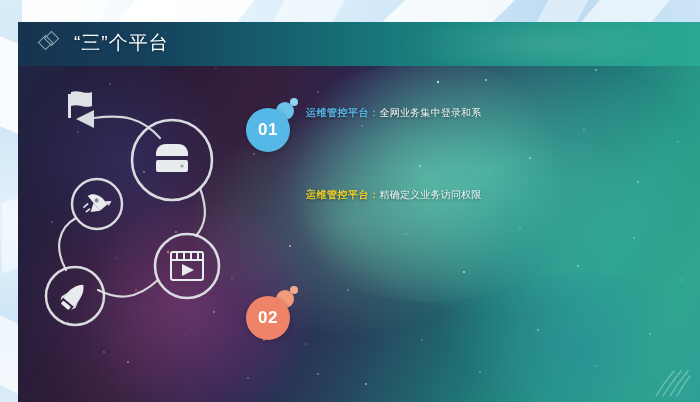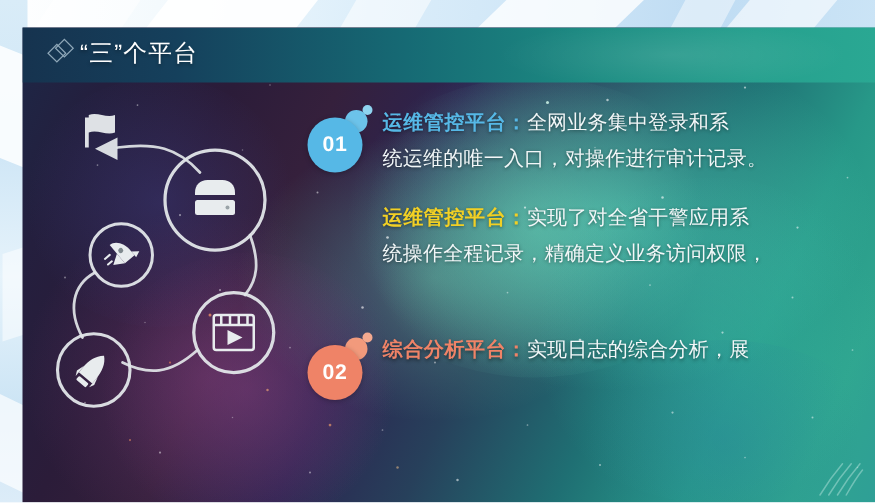--- a/index.html
+++ b/index.html
@@ -70,21 +70,21 @@
   .neb{ position:absolute; border-radius:50%; pointer-events:none; }
   .n1{ left:250px; top:40px;  width:320px; height:240px; background:radial-gradient(circle,rgba(120,245,205,.38) 0%,rgba(90,210,180,0) 68%); }
   .n2{ left:400px; top:120px; width:300px; height:260px; background:radial-gradient(circle,rgba(60,190,170,.35) 0%,rgba(40,150,140,0) 70%); }
   .n3{ left:60px;  top:180px; width:240px; height:220px; background:radial-gradient(circle,rgba(150,70,140,.30) 0%,rgba(90,40,90,0) 72%); }
   .n4{ left:0px;   top:40px;  width:220px; height:200px; background:radial-gradient(circle,rgba(70,80,170,.28) 0%,rgba(40,40,110,0) 72%); }
   .n5{ left:430px; top:250px; width:260px; height:160px; background:radial-gradient(circle,rgba(40,120,160,.30) 0%,rgba(30,80,120,0) 72%); }
 
   .stars{ position:absolute; inset:0; pointer-events:none; }
 
   
-  .title-row{ position:absolute; left:22px; top:8px; display:flex; align-items:center; gap:4px; }
+  .title-row{ position:absolute; left:22px; top:8px; display:flex; align-items:center; gap:14px; }
   .diamond-icon{ width:20px; height:20px; position:relative; opacity:.65; }
   .diamond-icon i{ position:absolute; width:11px; height:11px; border:1.2px solid #cfe3ee; transform:rotate(45deg); }
   .diamond-icon i.d1{ left:0px;  top:4px; }
   .diamond-icon i.d2{ left:6px;  top:0px; }
   .slide-title{
     font-size:19px; color:#ffffff; letter-spacing:1px; font-weight:400;
     text-shadow:0 1px 3px rgba(0,0,0,.35);
     white-space:nowrap;
   }
 
@@ -100,23 +100,23 @@
     position:absolute; left:0; top:10px; width:44px; height:44px; border-radius:50%;
     display:flex; align-items:center; justify-content:center;
     color:#fff; font-size:17px; font-weight:700; letter-spacing:.5px;
     box-shadow:0 1px 4px rgba(0,0,0,.25);
   }
   .badge .mid{ position:absolute; left:30px; top:4px;  width:18px; height:18px; border-radius:50%; }
   .badge .sml{ position:absolute; left:44px; top:0px;  width:8px;  height:8px;  border-radius:50%; }
 
   .btext{ margin-left:60px; }
   .bline{
-    font-size:16px; line-height:29px; color:#f2f7f8;
+    font-size:10px; line-height:29px; color:#f2f7f8;
     text-shadow:0 1px 3px rgba(0,0,0,.45);
-    white-space:nowrap; letter-spacing:.2px;
+    white-space:nowrap; letter-spacing:.2px;margin-top:14px;
   }
   .bhead{ font-weight:700; letter-spacing:.5px; }
 
   .sig{
     position:absolute; right:6px; bottom:4px; width:44px; height:30px;
     opacity:.45; pointer-events:none;
   }
 </style>
 </head>
 <body>
@@ -282,39 +282,36 @@
     <div class="blocks">
 
       <div class="block" style="height:68px;">
         <div class="badge">
           <span class="sml" style="background:#8fd4f0;"></span>
           <span class="mid" style="background:#6cc3ea;"></span>
           <span class="big" style="background:#56b8e6;">01</span>
         </div>
         <div class="btext">
           <div class="bline"><span class="bhead" style="color:#56b8e6;">运维管控平台：</span><span>全网业务集中登录和系</span></div>
-          <div class="bline">统运维的唯一入口，对操作进行审计记录。</div>
         </div>
       </div>
 
       <div class="block" style="height:98px; margin-top:8px;">
         <div class="btext">
-          <div class="bline"><span class="bhead" style="color:#f2d024;">运维管控平台：</span><span>实现了对全省干警应用系</span></div>
-          <div class="bline">统操作全程记录，精确定义业务访问权限，</div>
+          <div class="bline"><span class="bhead" style="color:#f2d024;">运维管控平台：</span><span>精确定义业务访问权限</span></div>
         </div>
       </div>
 
       <div class="block" style="height:68px; margin-top:8px;">
         <div class="badge">
           <span class="sml" style="background:#f4a98f;"></span>
           <span class="mid" style="background:#f29a7c;"></span>
           <span class="big" style="background:#ef8367;">02</span>
         </div>
         <div class="btext">
-          <div class="bline"><span class="bhead" style="color:#ef8367;">综合分析平台：</span><span>实现日志的综合分析，展</span></div>
         </div>
       </div>
 
     </div>
 
     <svg class="sig" viewBox="0 0 44 30">
       <g stroke="#bfe9e2" stroke-width="1.2" fill="none" stroke-linecap="round">
         <path d="M6,28 C12,18 18,10 24,3"></path>
         <path d="M13,28 C19,18 25,10 31,3"></path>
         <path d="M20,28 C26,18 32,10 38,3"></path>

